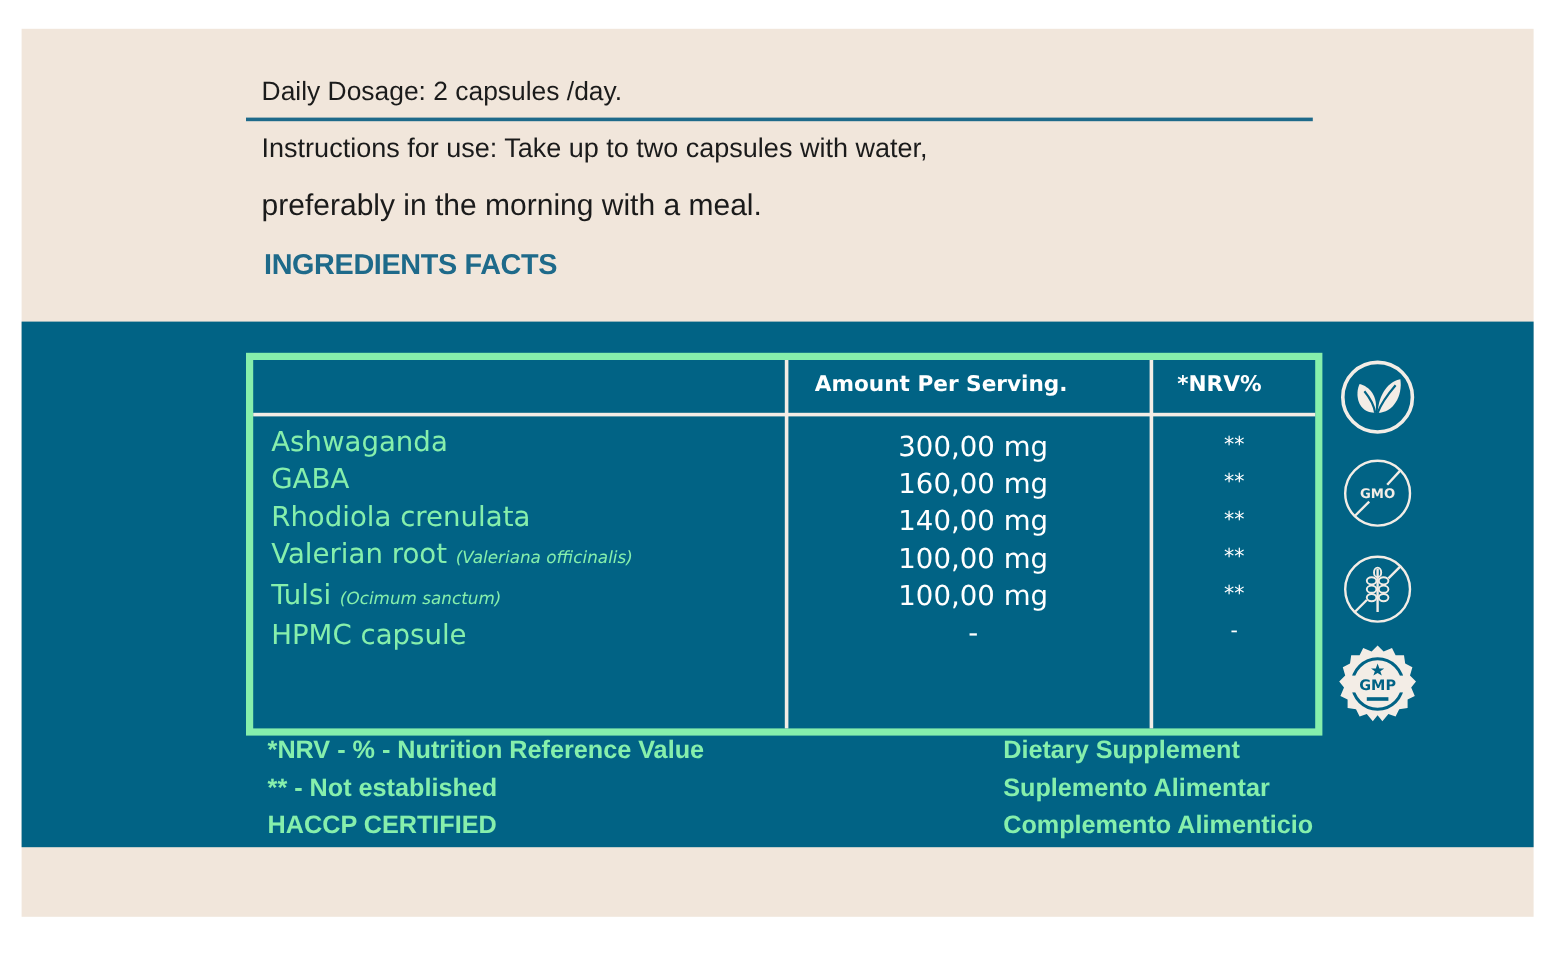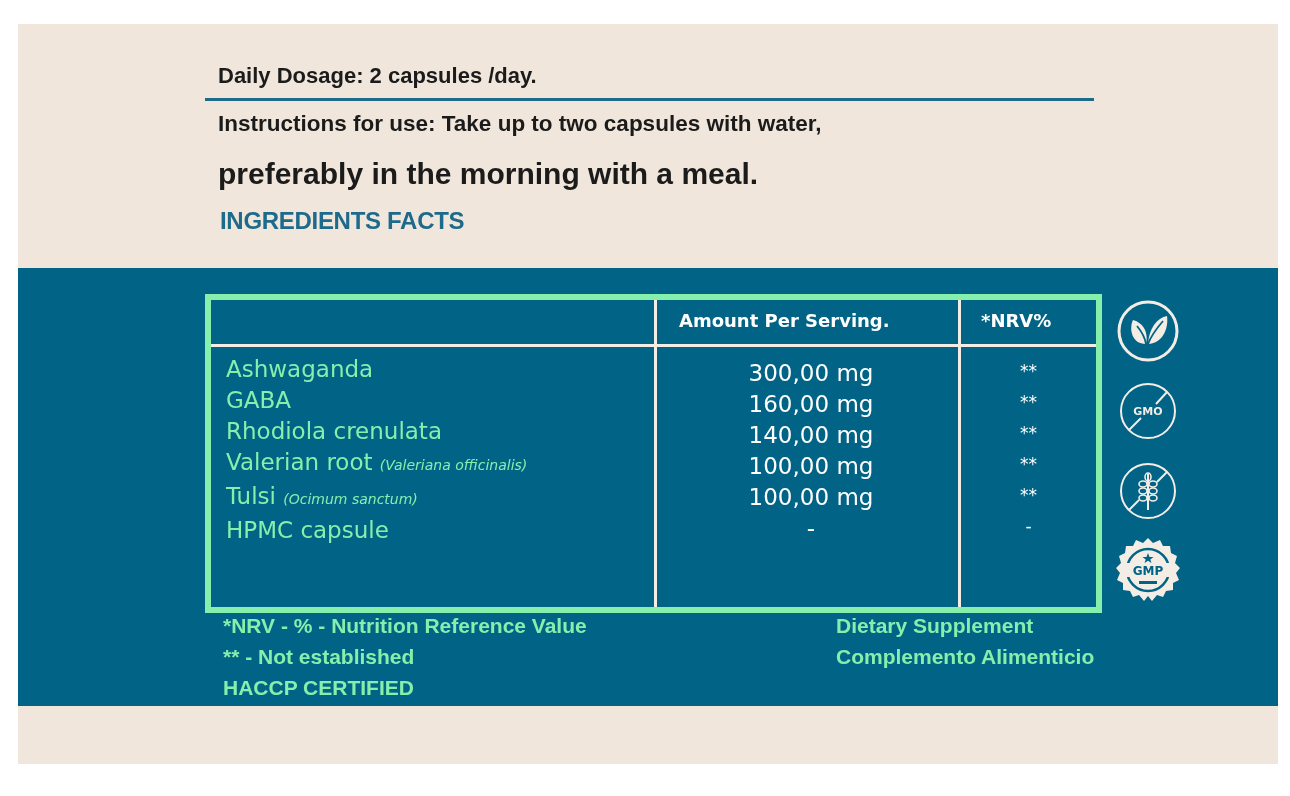--- a/index.html
+++ b/index.html
@@ -1,23 +1,23 @@
 <!DOCTYPE html>
 <html><head>
   <meta charset="utf-8">
   <style>
     html, body { margin: 0; padding: 0; background: #ffffff; }
     body { width: 1290px; height: 796px; position: relative; overflow: hidden;
            font-family: "DejaVu Sans", sans-serif; }
     .panel { position: absolute; left: 18px; top: 24px; width: 1260px; height: 740px; background: #F1E6DB; }
-    .txt { position: absolute; color: #1b1b1b; font-family: "Liberation Sans", sans-serif; font-weight: 700; white-space: nowrap; }
+    .txt { position: absolute; color: #1b1b1b; font-family: "Liberation Sans", sans-serif; font-weight: 400; white-space: nowrap; }
     .dosage { left: 200px; top: 39px; font-size: 22px; }
     .rule { position: absolute; left: 187px; top: 74px; width: 889px; height: 3px; background: #1E6A8A; }
     .instr1 { left: 200px; top: 87px; font-size: 22.5px; }
-    .instr2 { left: 200px; top: 133px; font-size: 30px; }
+    .instr2 { left: 200px; top: 133px; font-size: 25px; }
     .ing-title { left: 202px; top: 183px; font-size: 24px; font-weight: 700; color: #1E6A8A; letter-spacing: -0.3px; }
 
     .band { position: absolute; left: 0; top: 244px; width: 1260px; height: 438px; background: #016385; }
 
     .table { position: absolute; left: 187px; top: 26px; width: 885px; height: 307px;
              border: 6px solid #86efac; }
     .hline { position: absolute; left: 0; top: 44px; width: 100%; height: 3px; background: #f3ede6; }
     .vline { position: absolute; top: 0; width: 3px; height: 100%; background: #f3ede6; }
     .hdr { position: absolute; top: 10px; color: #fff; font-family: "DejaVu Sans", sans-serif; font-weight: 700; font-size: 18px; white-space: nowrap; }
     .col-names { position: absolute; left: 15px; top: 54px; color: #86efac; font-family: "DejaVu Sans", sans-serif; font-size: 23px; line-height: 31px; white-space: nowrap; }
@@ -124,16 +124,17 @@
       </div>
     </div>
 
     <div class="foot foot-left">
       <div>*NRV - % - Nutrition Reference Value</div>
       <div>** - Not established</div>
       <div>HACCP CERTIFIED</div>
     </div>
     <div class="foot foot-right">
       <div>Dietary Supplement</div>
+      <div>Suplemento Alimentar</div>
       <div>Complemento Alimenticio</div>
     </div>
   </div>
 </div>
 
 </body></html>

